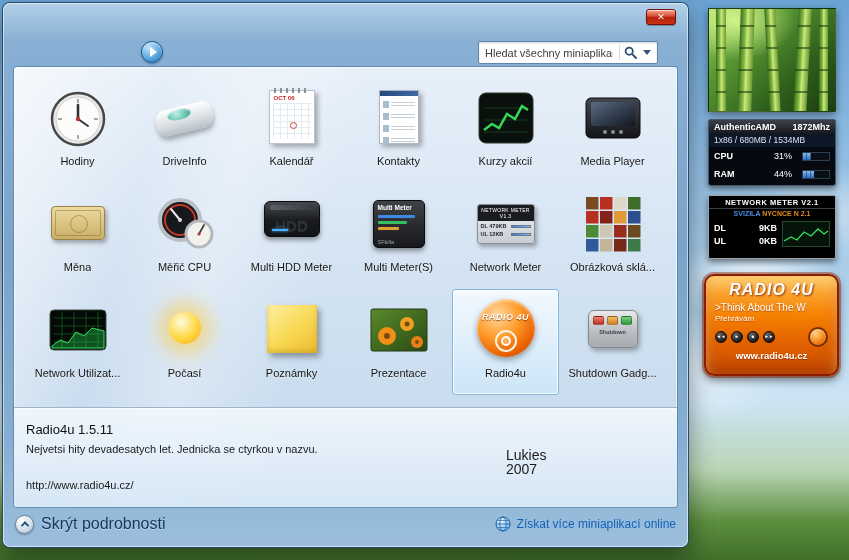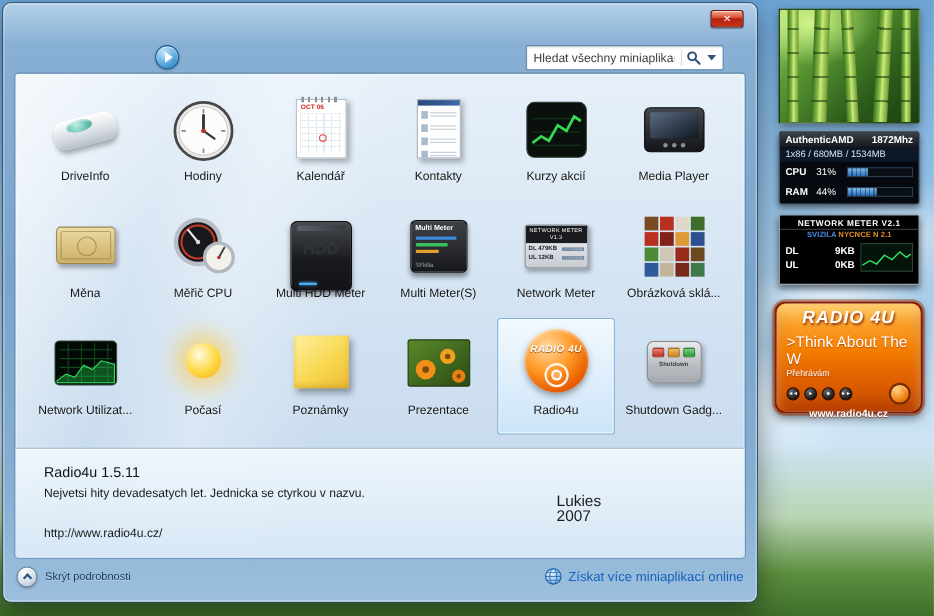--- a/index.html
+++ b/index.html
@@ -72,21 +72,21 @@
   .con-row{display:flex;gap:2px;align-items:center;margin:4px 0;}
   .con-ph{width:6px;height:7px;background:#a8bccc;flex:none;}
   .con-ls{flex:1;}
   .con-ls i{display:block;height:1px;background:#c4ced8;margin:2px 0;}
 
   .cur{position:absolute;left:5px;top:14px;width:54px;height:34px;border-radius:4px;
     background:linear-gradient(180deg,#ecdba2,#cbae66);border:1px solid #9a8448;box-shadow:2px 3px 4px rgba(0,0,0,.3);}
   .cur::before{content:"";position:absolute;inset:3px;border:1px solid rgba(140,110,50,.5);border-radius:2px;}
   .cur::after{content:"";position:absolute;left:50%;top:50%;width:16px;height:16px;margin:-8px 0 0 -8px;border:1px solid rgba(140,110,50,.6);border-radius:50%;}
 
-  .hdd{position:absolute;left:4px;top:9px;width:56px;height:64px;border-radius:6px;
+  .hdd{position:absolute;left:4px;top:9px;width:56px;height:36px;border-radius:6px;
     background:linear-gradient(180deg,#46494e,#1a1b1e 55%,#121316);border:1px solid #0a0b0d;box-shadow:0 3px 5px rgba(0,0,0,.4);}
   .hdd-strip{position:absolute;top:3px;left:5px;right:5px;height:5px;background:linear-gradient(90deg,#5a6068,#343a40);border-radius:2px;}
   .hdd-txt{position:absolute;width:100%;text-align:center;top:15px;font-size:15px;font-weight:800;color:#2e3238;text-shadow:0 1px 0 rgba(255,255,255,.08);}
   .hdd-led{position:absolute;bottom:5px;left:7px;width:16px;height:2px;background:#4ab0ff;box-shadow:0 0 3px #4ab0ff;}
 
   .mm{position:absolute;left:6px;top:8px;width:52px;height:48px;border-radius:5px;overflow:hidden;
     background:linear-gradient(180deg,#3e4146,#17181b);border:1px solid #0a0b0d;box-shadow:0 3px 5px rgba(0,0,0,.4);}
   .mm-title{font-size:6.5px;color:#fff;font-weight:bold;padding:3px 4px 1px;}
   .mm-bars{margin:3px 4px;}
   .mm-bars i{display:block;height:3px;margin:3px 0;border-radius:1px;}
@@ -116,36 +116,36 @@
   .sd{position:absolute;left:7px;top:12px;width:50px;height:38px;border-radius:6px;
     background:linear-gradient(180deg,#e8eaec,#b8bcc0 60%,#a8acb0);border:1px solid #888;box-shadow:2px 3px 5px rgba(0,0,0,.3);}
   .sd-btns{display:flex;gap:3px;justify-content:center;margin-top:5px;}
   .sd-b{width:11px;height:9px;border-radius:2px;border:1px solid rgba(0,0,0,.3);}
   .sd-red{background:linear-gradient(#f08070,#c03020);}
   .sd-grn{background:linear-gradient(#80d080,#2a9a3a);}
   .sd-org{background:linear-gradient(#f0c060,#d08020);}
   .sd-label{text-align:center;font-size:5.5px;color:#3a4048;margin-top:4px;font-weight:bold;}
 
   
-  .details{position:absolute;left:0;right:0;top:340px;bottom:0;padding:14px 26px;
+  .details{position:absolute;left:0;right:0;top:340px;bottom:0;padding:14px 12px;
     border-top:1px solid rgba(100,130,160,.5);box-shadow:inset 0 1px 0 rgba(255,255,255,.7);
     background:linear-gradient(180deg,rgba(242,248,253,.9),rgba(215,232,246,.9));}
   .d-title{font-size:13px;color:#111;margin-bottom:6px;}
   .d-desc{font-size:11px;color:#1a1a1a;margin-bottom:20px;}
   .d-url{font-size:11px;color:#1a1a1a;text-decoration:none;cursor:pointer;}
   .d-author{position:absolute;left:492px;top:40px;font-size:14px;color:#1a1a1a;line-height:14px;}
 
   
   .footer{position:absolute;left:12px;right:12px;bottom:8px;height:30px;display:flex;align-items:center;justify-content:space-between;}
   .hide-group{display:flex;align-items:center;gap:7px;cursor:pointer;}
   .circle-btn{width:19px;height:19px;border-radius:50%;flex:none;
     background:radial-gradient(circle at 35% 28%,#fff,#cfdce8 60%,#9fb4c6);border:1px solid #6e8699;
     display:flex;align-items:center;justify-content:center;box-shadow:inset 0 1px 1px #fff, 0 1px 2px rgba(0,0,0,.3);}
   .chev-up{width:6px;height:6px;border-left:2px solid #27517a;border-top:2px solid #27517a;transform:rotate(45deg) translate(1px,1px);}
-  .hide-label{font-size:10px;color:#14365a;text-shadow:0 1px 0 rgba(255,255,255,.4);}
+  .hide-label{font-size:16px;color:#14365a;text-shadow:0 1px 0 rgba(255,255,255,.4);}
   .online-group{display:flex;align-items:center;gap:6px;cursor:pointer;}
   .link-text{font-size:12px;color:#1562b8;}
 
   
   .g-bamboo{position:absolute;left:708px;top:8px;width:128px;height:104px;overflow:hidden;border:1px solid rgba(10,30,5,.6);
     background:radial-gradient(90px 60px at 22% 12%, rgba(225,255,150,.85), rgba(225,255,150,0) 65%),
       linear-gradient(135deg,#a8d86a 0%,#5a9a34 30%,#2c5c1a 70%,#1b3e10 100%);
     box-shadow:0 3px 8px rgba(0,0,0,.45);}
   .stalk{position:absolute;top:-4px;bottom:-4px;
     background:repeating-linear-gradient(180deg, rgba(20,50,10,0) 0 20px, rgba(20,50,10,.55) 20px 22px),
@@ -156,21 +156,21 @@
   .st4{left:87px;width:13px;transform:rotate(3deg);}
   .st5{left:110px;width:9px;}
 
   .g-cpu{position:absolute;left:708px;top:119px;width:128px;height:67px;border-radius:3px;overflow:hidden;
     background:#060a10;border:1px solid #46586a;box-shadow:0 3px 6px rgba(0,0,0,.5);color:#fff;}
   .cpu-r1{display:flex;justify-content:space-between;align-items:center;height:14px;padding:0 5px;font-size:9px;font-weight:bold;
     background:linear-gradient(180deg,#3c424a,#15181d);}
   .cpu-r2{height:13px;line-height:13px;padding:0 5px;font-size:8.5px;color:#d8e4f0;background:#0c1828;}
   .cpu-r3{display:flex;align-items:center;gap:4px;height:18px;padding:0 5px;}
   .cpu-r3 .cl{font-size:9px;font-weight:bold;width:24px;}
-  .cpu-r3 .cv{font-size:9px;width:24px;}
+  .cpu-r3 .cv{font-size:9px;width:24px;margin-left:32px;}
   .track{flex:1;height:9px;border:1px solid #2c3e52;background:#0a0f16;position:relative;}
   .fill{display:block;height:100%;width:0;
     background:repeating-linear-gradient(90deg, transparent 0 3px, rgba(0,0,0,.35) 3px 4px),linear-gradient(180deg,#7fc0f0,#2a6cc0);}
 
   .g-net{position:absolute;left:708px;top:195px;width:128px;height:64px;border-radius:2px;overflow:hidden;
     background:#000;border:1px solid #9aa4ac;box-shadow:0 3px 6px rgba(0,0,0,.5);}
   .net-title{font-size:7.5px;font-weight:bold;color:#fff;text-align:center;letter-spacing:.5px;padding:2px 11px 1px;
     border-bottom:1px solid #3a3f44;}
   .net-scroll{font-size:7px;font-weight:bold;text-align:center;padding:1px 0;}
   .net-scroll .sa{color:#4a8ae0;}
@@ -179,21 +179,21 @@
   .net-rows{flex:1;}
   .net-row{display:flex;justify-content:space-between;color:#fff;font-size:9px;font-weight:bold;height:13px;align-items:center;}
   .net-graph{width:48px;height:28px;flex:none;}
 
   .g-radio{position:absolute;left:704px;top:274px;width:135px;height:102px;border-radius:10px;padding:5px 9px;
     background:linear-gradient(180deg,#ffbb4e 0%,#f57f00 42%,#e06000 70%,#c84e00 100%);
     border:2px solid #8a1c00;
     box-shadow:0 0 0 2px rgba(150,40,0,.45), inset 0 8px 12px rgba(255,225,150,.5), inset 0 -8px 12px rgba(150,40,0,.4), 0 4px 9px rgba(0,0,0,.5);}
   .rg-logo{font-size:16px;font-weight:bold;font-style:italic;color:#fff;text-align:center;letter-spacing:1px;
     text-shadow:1px 1px 2px rgba(130,35,0,.85);}
-  .rg-track{font-size:14px;color:#fff;margin-top:3px;text-shadow:0 1px 1px rgba(130,35,0,.6);}
+  .rg-track{font-size:10px;color:#fff;margin-top:3px;text-shadow:0 1px 1px rgba(130,35,0,.6);}
   .rg-status{font-size:8px;color:#fff;margin-top:1px;text-shadow:0 1px 1px rgba(130,35,0,.6);}
   .rg-controls{display:flex;align-items:center;gap:4px;margin-top:4px;}
   .rg-btn{width:12px;height:12px;border-radius:50%;border:1px solid #200800;color:#fff;font-size:4.5px;line-height:10px;text-align:center;
     background:radial-gradient(circle at 35% 30%,#6a6a6a,#1a1a1a 70%);cursor:pointer;padding:0;}
   .rg-knob{width:20px;height:20px;border-radius:50%;margin-left:auto;cursor:pointer;
     background:radial-gradient(circle at 35% 30%,#ffd080,#f08010 60%,#b85400);border:2px solid #7a2c00;
     box-shadow:inset 0 1px 2px rgba(255,255,255,.6);}
   .rg-url{font-size:9.5px;font-weight:bold;color:#fff;text-align:center;margin-top:3px;text-shadow:0 1px 1px rgba(130,35,0,.7);}
 </style>
 </head>
@@ -215,48 +215,48 @@
       <span class="s-sep"></span>
       <svg class="s-mag" width="13" height="13" viewBox="0 0 13 13">
         <circle cx="5.2" cy="5.2" r="3.6" fill="none" stroke="#2a4e74" stroke-width="1.7"></circle>
         <line x1="8.2" y1="8.2" x2="12" y2="12" stroke="#2a4e74" stroke-width="1.9" stroke-linecap="round"></line>
       </svg>
       <span class="s-chev"></span>
     </div>
 
     <div class="content">
       <div class="grid">
-
-        <div class="cell">
-          <div class="icwrap">
-              <div class="ic">
-            <div class="drv-body"></div>
-                <div class="drv-oval"></div>
-          </div>
-            </div>
-          <div class="glabel">DriveInfo</div>
-        </div>
 
         <div class="cell">
           <div class="icwrap">
               <svg class="ic" viewBox="0 0 64 64">
             <circle cx="32" cy="33" r="26" fill="#e9e9e7" stroke="#474747" stroke-width="2.5"></circle>
             <circle cx="32" cy="33" r="22" fill="#fcfcfa" stroke="#cfcfcd" stroke-width="1"></circle>
             <g stroke="#8a8a8a" stroke-width="1.5">
               <line x1="32" y1="13" x2="32" y2="17"></line>
                   <line x1="32" y1="49" x2="32" y2="53"></line>
               <line x1="12" y1="33" x2="16" y2="33"></line>
                   <line x1="48" y1="33" x2="52" y2="33"></line>
             </g>
             <line x1="32" y1="33" x2="32" y2="19" stroke="#333" stroke-width="2.6" stroke-linecap="round"></line>
             <line x1="32" y1="33" x2="42" y2="40" stroke="#333" stroke-width="2" stroke-linecap="round"></line>
             <circle cx="32" cy="33" r="2.2" fill="#b33"></circle>
           </svg>
             </div>
           <div class="glabel">Hodiny</div>
+        </div>
+
+        <div class="cell">
+          <div class="icwrap">
+              <div class="ic">
+            <div class="drv-body"></div>
+                <div class="drv-oval"></div>
+          </div>
+            </div>
+          <div class="glabel">DriveInfo</div>
         </div>
 
         <div class="cell">
           <div class="icwrap">
               <div class="ic">
             <div class="cal">
               <div class="cal-rings"></div>
               <div class="cal-head">OCT 06</div>
               <div class="cal-grid"></div>
               <div class="cal-mark"></div>

